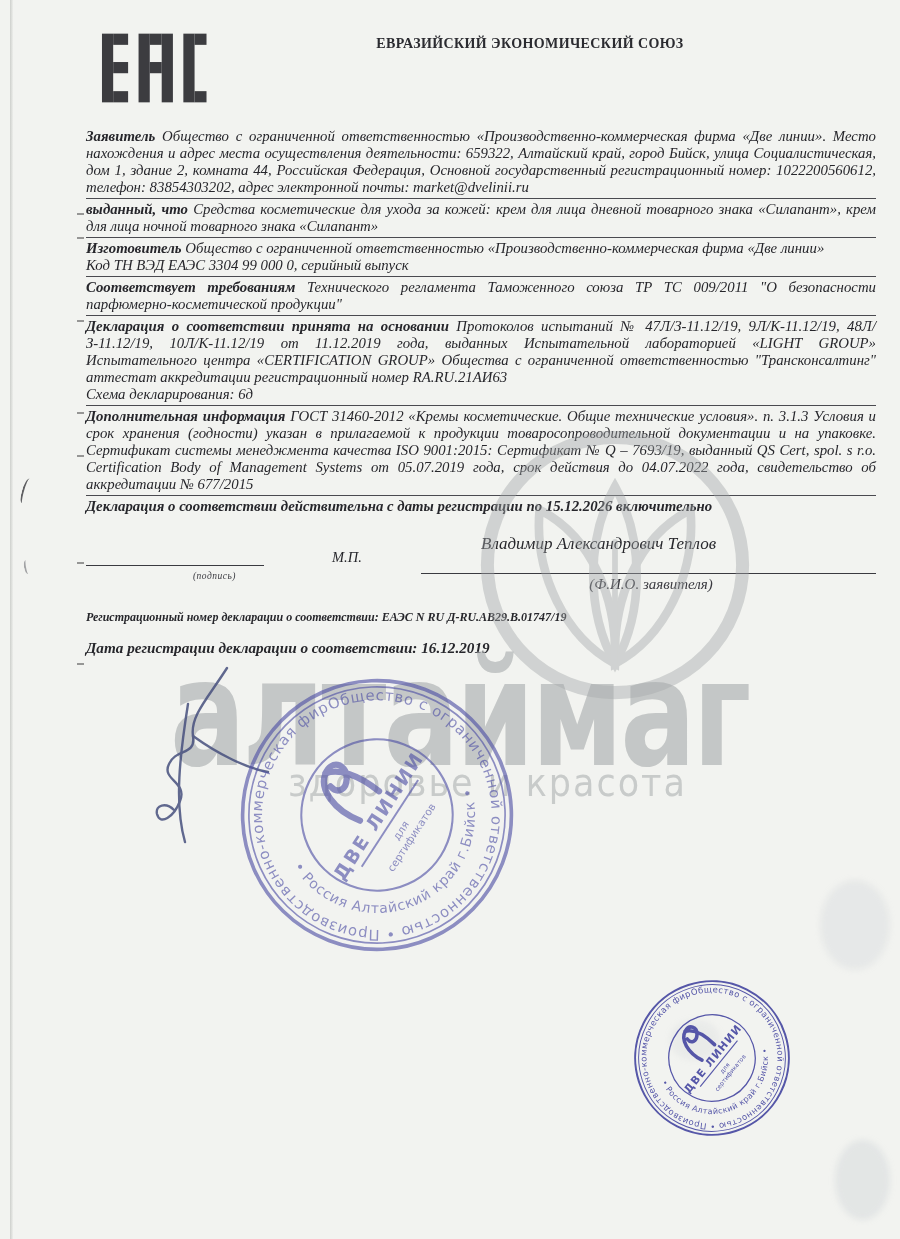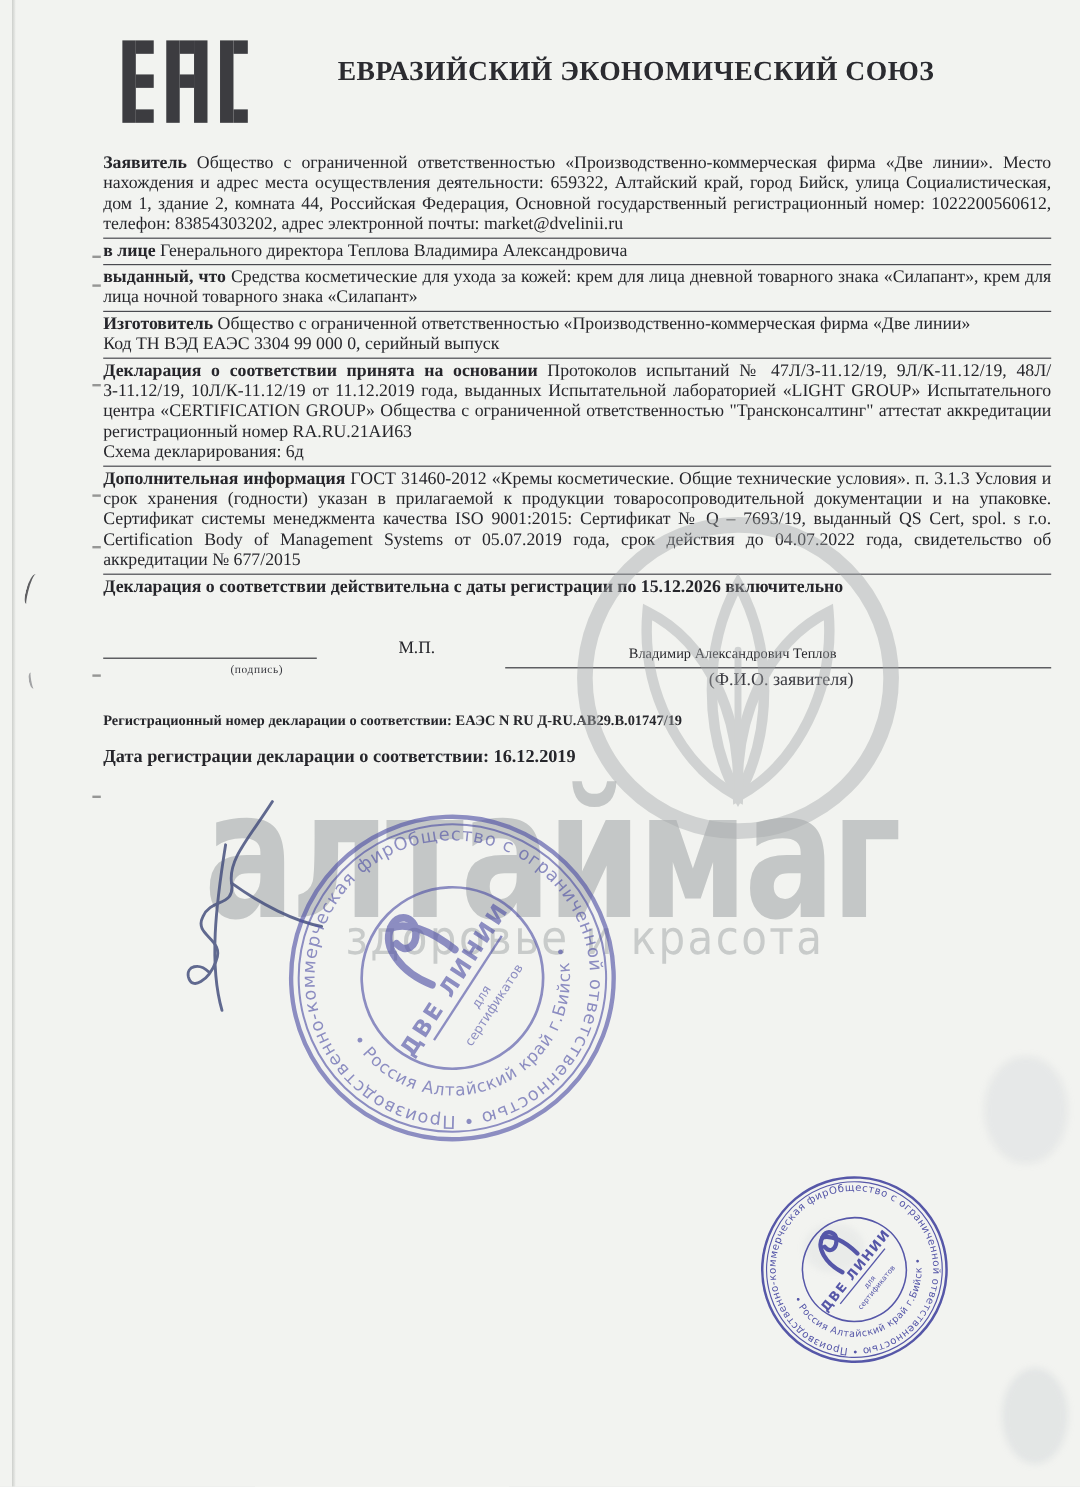--- a/index.html
+++ b/index.html
@@ -2,37 +2,37 @@
 <html><head>
 <meta charset="utf-8">
 <style>
   html,body{margin:0;padding:0;background:#e8e8e6;}
   .page{position:relative;width:900px;height:1239px;background:#f2f3f0;overflow:hidden;
         font-family:"Liberation Serif",serif;color:#26262b;}
   .scan-edge{position:absolute;left:10px;top:0;width:3px;height:100%;
         background:linear-gradient(to right,rgba(110,115,110,.28),rgba(110,115,110,.04));}
   
   .eac{position:absolute;left:96px;top:28px;}
-  .title{position:absolute;left:205px;top:46px;width:650px;text-align:center;
-         font-weight:bold;font-size:23px;line-height:27px;letter-spacing:.4px;color:#2b2b30;}
+  .title{position:absolute;left:205px;top:30px;width:650px;text-align:center;
+         font-weight:bold;font-size:14px;line-height:27px;letter-spacing:.4px;color:#2b2b30;}
   
   .content{position:absolute;left:86px;top:126px;width:790px;z-index:1;
-           font-size:14.8px;line-height:17px;text-align:justify;}
+           font-size:14.8px;line-height:17px;text-align:justify;font-style:italic;}
   .sec{border-bottom:1.2px solid #4a4a50;padding:2px 0;}
   .sec.no-rule{border-bottom:none;}
   .para{margin:0;}
   .lbl{font-weight:bold;}
   .bold-line{font-weight:bold;}
   
   .sig{position:relative;height:92px;}
   .sig-line{position:absolute;left:0;top:48px;width:178px;border-top:1.3px solid #3a3a40;}
   .sig-caption{position:absolute;left:26px;top:51px;width:124px;text-align:right;
                font-size:9.5px;letter-spacing:.5px;color:#3a3a40;}
   .seal-abbr{position:absolute;left:246px;top:32px;font-size:14.5px;}
-  .sig-name{position:absolute;left:395px;top:36px;font-size:12px;margin-left:43px;}
+  .sig-name{position:absolute;left:395px;top:18px;font-size:17px;}
   .name-line{position:absolute;left:335px;top:56px;width:455px;border-top:1.3px solid #3a3a40;}
   .name-caption{position:absolute;left:455px;top:59px;width:220px;text-align:center;
                 font-size:15px;color:#3a3a40;}
   .reg1{font-weight:bold;font-size:12px;margin:0;}
   .reg2{font-weight:bold;font-size:15.2px;margin:13px 0 0 0;}
   
   .wm{position:absolute;z-index:3;pointer-events:none;}
   .wm-emblem{left:470px;top:420px;opacity:.42;}
   .wm-word{left:170px;top:640px;font-family:"DejaVu Sans",sans-serif;font-weight:bold;
            font-size:112px;letter-spacing:-3px;color:#a7abac;opacity:.6;
@@ -82,28 +82,28 @@
 
   <div class="title">
     <div>ЕВРАЗИЙСКИЙ ЭКОНОМИЧЕСКИЙ СОЮЗ</div>
   </div>
 
   <div class="content">
     <div class="sec">
       <p class="para"><b class="lbl">Заявитель</b> <span>Общество с ограниченной ответственностью «Производственно-коммерческая фирма «Две линии». Место нахождения и адрес места осуществления деятельности: 659322, Алтайский край, город Бийск, улица Социалистическая, дом 1, здание 2, комната 44, Российская Федерация, Основной государственный регистрационный номер: 1022200560612, телефон: 83854303202, адрес электронной почты: market@dvelinii.ru</span></p>
     </div>
     <div class="sec">
-      <p class="para"><b class="lbl">в лице</b> <span>Генерального директора Теплова Владимира Александровича</span></p>
-    </div>
-    <div class="sec">
       <p class="para"><b class="lbl">выданный, что</b> <span>Средства косметические для ухода за кожей: крем для лица дневной товарного знака «Силапант», крем для лица ночной товарного знака «Силапант»</span></p>
     </div>
     <div class="sec">
       <p class="para"><b class="lbl">Изготовитель</b> <span>Общество с ограниченной ответственностью «Производственно-коммерческая фирма «Две линии»</span></p>
       <p class="para">Код ТН ВЭД ЕАЭС 3304 99 000 0, серийный выпуск</p>
+    </div>
+    <div class="sec">
+      <p class="para"><b class="lbl">Соответствует требованиям</b> <span>Технического регламента Таможенного союза ТР ТС 009/2011 "О безопасности парфюмерно-косметической продукции"</span></p>
     </div>
     <div class="sec">
       <p class="para"><b class="lbl">Декларация о соответствии принята на основании</b> <span>Протоколов испытаний № 47Л/З-11.12/19, 9Л/К-11.12/19, 48Л/З-11.12/19, 10Л/К-11.12/19 от 11.12.2019 года, выданных Испытательной лабораторией «LIGHT GROUP» Испытательного центра «CERTIFICATION GROUP» Общества с ограниченной ответственностью "Трансконсалтинг" аттестат аккредитации регистрационный номер RA.RU.21АИ63</span></p>
       <p class="para">Схема декларирования: 6д</p>
     </div>
     <div class="sec">
       <p class="para"><b class="lbl">Дополнительная информация</b> <span>ГОСТ 31460-2012 «Кремы косметические. Общие технические условия». п. 3.1.3 Условия и срок хранения (годности) указан в прилагаемой к продукции товаросопроводительной документации и на упаковке. Сертификат системы менеджмента качества ISO 9001:2015: Сертификат № Q – 7693/19, выданный QS Cert, spol. s r.o. Certification Body of Management Systems от 05.07.2019 года, срок действия до 04.07.2022 года, свидетельство об аккредитации № 677/2015</span></p>
     </div>
     <div class="sec no-rule">
       <p class="para bold-line">Декларация о соответствии действительна с даты регистрации по 15.12.2026 включительно</p>

